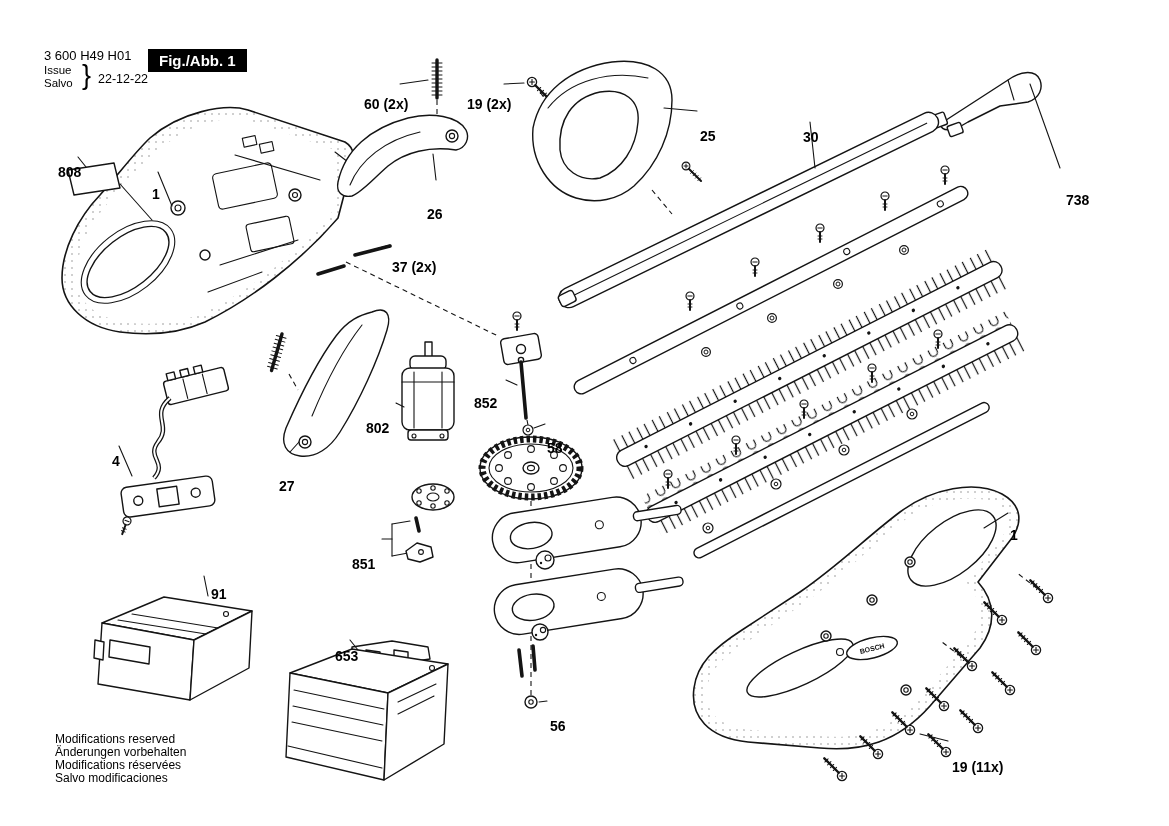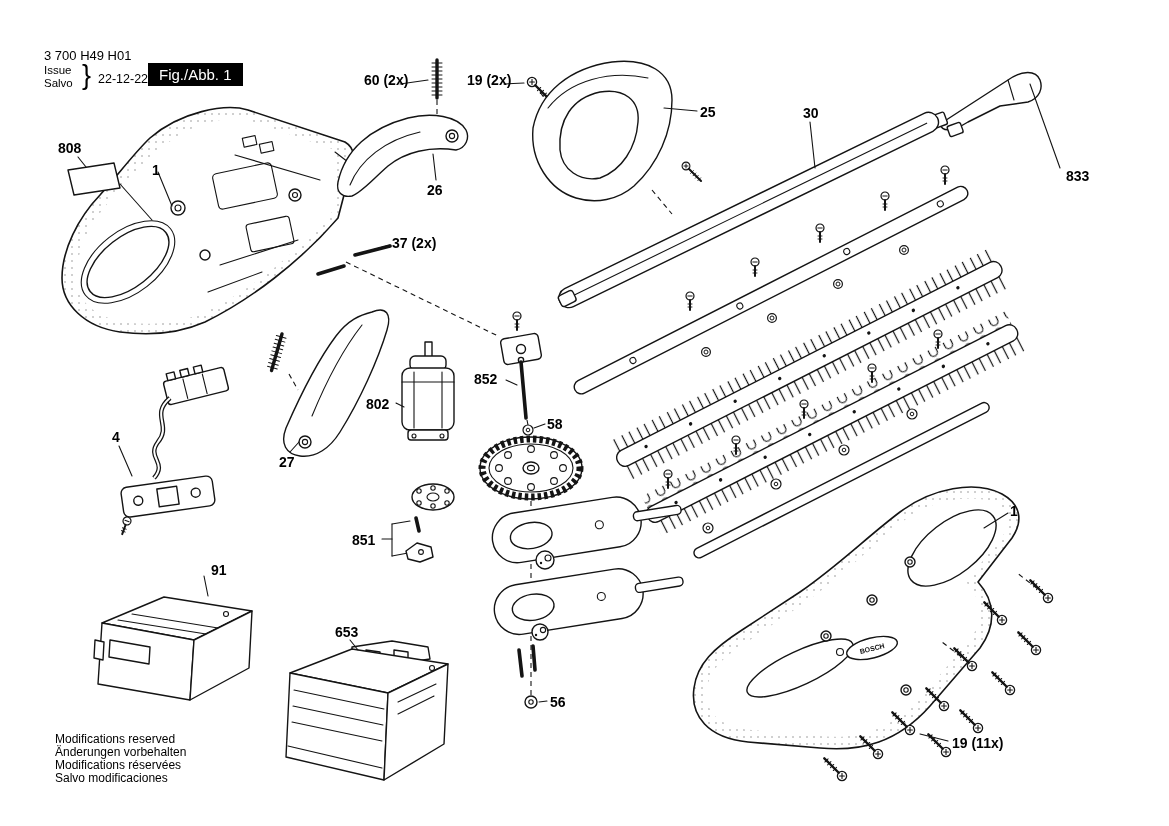--- a/index.html
+++ b/index.html
@@ -5,27 +5,27 @@
   html,body{margin:0;padding:0;background:#fff;}
   #stage{position:relative;width:1169px;height:826px;background:#fff;overflow:hidden;
          font-family:"Liberation Sans",sans-serif;color:#000;}
   #art{position:absolute;left:0;top:0;}
   .ln{fill:none;stroke:#141414;stroke-width:1.4;stroke-linecap:round;stroke-linejoin:round;}
   .fw{fill:#fff;stroke:#141414;stroke-width:1.4;stroke-linejoin:round;}
   .fd{fill:url(#dots);stroke:#141414;stroke-width:1.6;stroke-linejoin:round;}
   .thin{stroke-width:1.1;}
   .dash{fill:none;stroke:#141414;stroke-width:1.1;stroke-dasharray:5 4;}
   .rod{fill:none;stroke:#141414;stroke-width:3.6;stroke-linecap:round;}
-  .callout{position:absolute;font-weight:bold;font-size:14px;white-space:nowrap;}
+  .callout{position:absolute;font-weight:bold;font-size:14px;white-space:nowrap;margin-top:24px;}
   .doc-number{position:absolute;left:44px;top:48px;font-size:13px;}
   .si{position:absolute;left:44px;top:64px;font-size:11.5px;line-height:13px;}
   .brace{position:absolute;left:82px;top:60px;font-size:27px;font-weight:300;}
   .date{position:absolute;left:98px;top:72px;font-size:12.5px;}
-  .figbox{position:absolute;left:148px;top:63px;background:#000;color:#fff;
-          font-weight:normal;font-size:15px;padding:3px 11px;}
+  .figbox{position:absolute;left:148px;top:49px;background:#000;color:#fff;
+          font-weight:bold;font-size:15px;padding:3px 11px;}
   .footer{position:absolute;left:55px;top:733px;font-size:12px;line-height:13px;}
 </style>
 </head>
 <body>
 
 <div id="stage">
 
   <svg id="art" width="1169" height="826" viewBox="0 0 1169 826">
     <defs>
       <pattern id="dots" width="7" height="7" patternUnits="userSpaceOnUse">
@@ -410,36 +410,36 @@
       <line class="ln thin" x1="290" y1="452" x2="299" y2="442"></line>
       <line class="ln thin" x1="119" y1="446" x2="132" y2="476"></line>
       <line class="ln thin" x1="204" y1="576" x2="208" y2="596"></line>
       <line class="ln thin" x1="350" y1="640" x2="358" y2="650"></line>
       <line class="ln thin" x1="547" y1="701" x2="539" y2="702"></line>
       <line class="ln thin" x1="1008" y1="513" x2="984" y2="528"></line>
       <line class="ln thin" x1="948" y1="741" x2="920" y2="734"></line>
     </g>
   </svg>
 
-  <div class="doc-number">3 700 H49 H01</div>
+  <div class="doc-number">3 600 H49 H01</div>
   <div class="si">
     <div>Issue</div>
     <div>Salvo</div>
   </div>
   <div class="brace">}</div>
   <div class="date">22-12-22</div>
   <div class="figbox">Fig./Abb. 1</div>
 
   <div class="callout" style="left:58px;top:140px">808</div>
   <div class="callout" style="left:152px;top:162px">1</div>
   <div class="callout" style="left:364px;top:72px">60 (2x)</div>
   <div class="callout" style="left:467px;top:72px">19 (2x)</div>
   <div class="callout" style="left:700px;top:104px">25</div>
   <div class="callout" style="left:803px;top:105px">30</div>
-  <div class="callout" style="left:1066px;top:168px">833</div>
+  <div class="callout" style="left:1066px;top:168px">738</div>
   <div class="callout" style="left:427px;top:182px">26</div>
   <div class="callout" style="left:392px;top:235px">37 (2x)</div>
   <div class="callout" style="left:474px;top:371px">852</div>
   <div class="callout" style="left:366px;top:396px">802</div>
   <div class="callout" style="left:547px;top:416px">58</div>
   <div class="callout" style="left:279px;top:454px">27</div>
   <div class="callout" style="left:112px;top:429px">4</div>
   <div class="callout" style="left:352px;top:532px">851</div>
   <div class="callout" style="left:211px;top:562px">91</div>
   <div class="callout" style="left:335px;top:624px">653</div>

